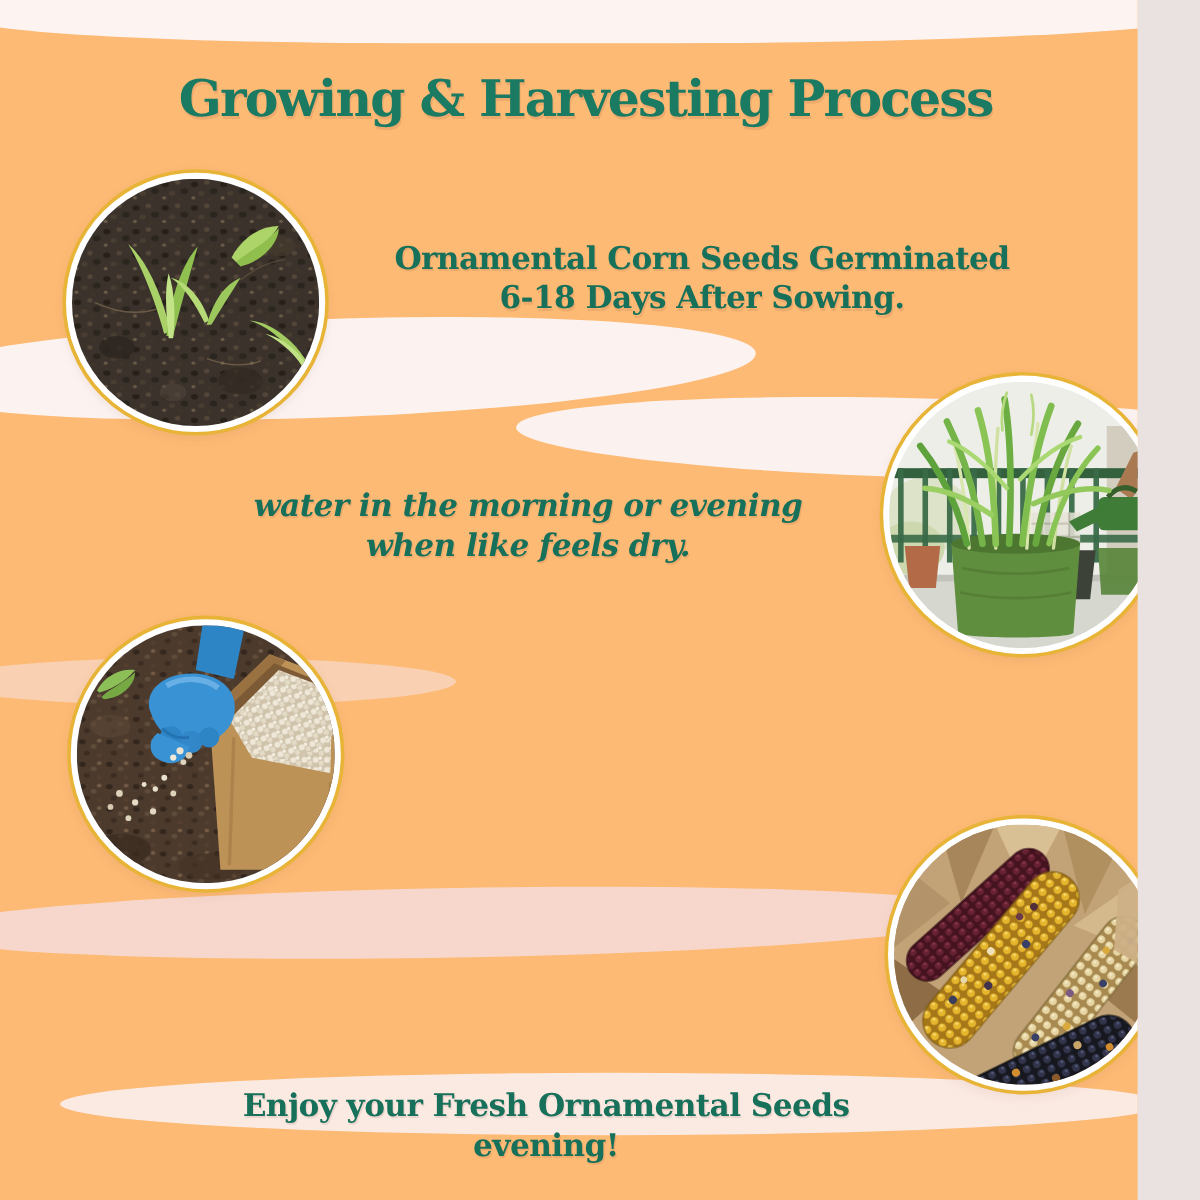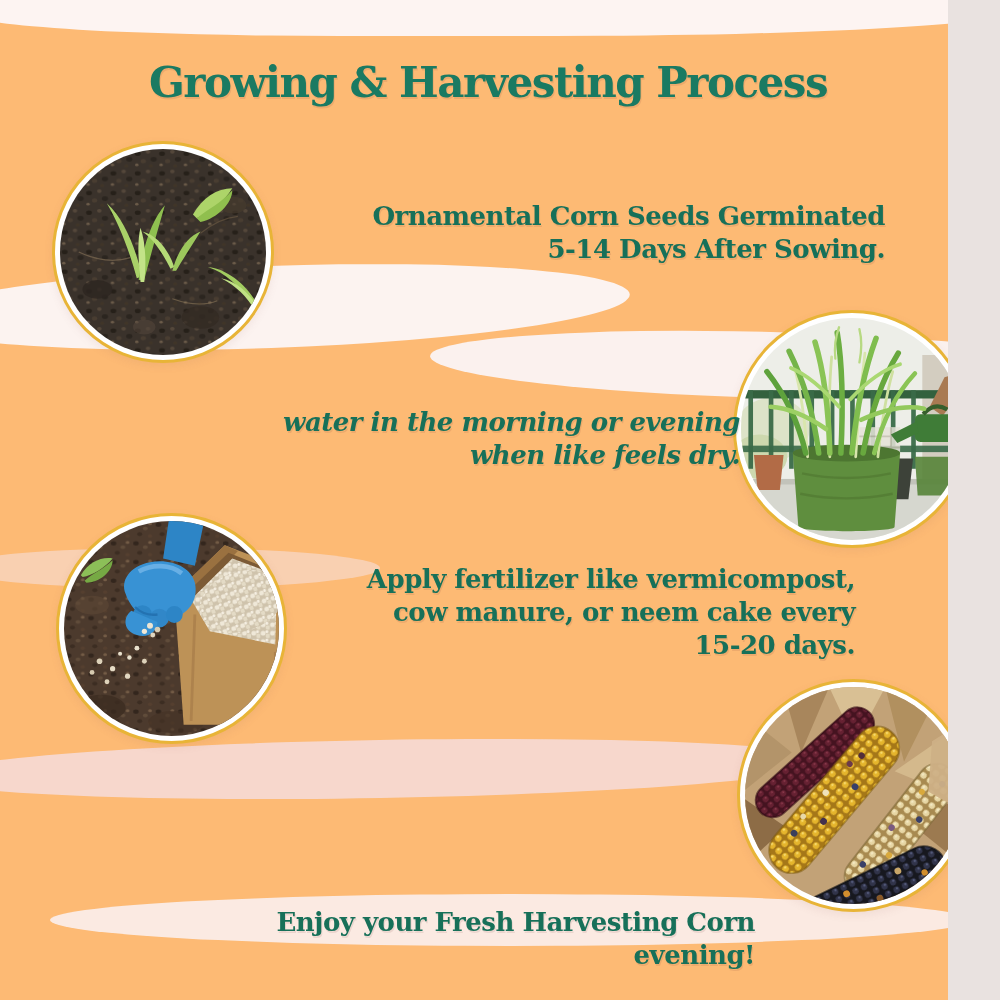--- a/index.html
+++ b/index.html
@@ -20,21 +20,21 @@
     font-size:42px;font-weight:bold;color:#1a7a62;letter-spacing:-1.5px;
     text-shadow:1px 2px 0 rgba(120,60,60,0.12);
   }
   .photo-circle{
     position:absolute;border-radius:50%;border:3px solid #e8b437;background:#ffffff;
     padding:5px;box-sizing:border-box;box-shadow:0 3px 8px rgba(150,100,100,0.10);
   }
   .photo{width:100%;height:100%;border-radius:50%;overflow:hidden;}
   .photo svg{display:block;width:100%;height:100%;}
   .caption{
-    position:absolute;text-align:right;font-weight:bold;color:#177059;
+    position:absolute;text-align:center;font-weight:bold;color:#177059;
     font-size:26px;line-height:33px;letter-spacing:-0.5px;
     text-shadow:1px 2px 0 rgba(120,60,60,0.12);
   }
   .c1{left:52px;top:141px;width:222px;height:222px;}
   .c2{left:733px;top:310px;width:238px;height:238px;}
   .c3{left:56px;top:513px;width:231px;height:231px;}
   .c4{left:737px;top:679px;width:233px;height:233px;}
   .t1{left:285px;top:200px;width:600px;}
   .t2{left:140px;top:406px;width:600px;font-style:italic;}
   .t3{left:255px;top:563px;width:600px;}
@@ -86,21 +86,21 @@
           <path d="M142,70 C152,52 168,42 184,42 C176,56 160,68 146,74 Z" fill="#add469"></path>
           <path d="M146,74 C158,64 172,58 184,44 C184,58 168,74 150,78 Z" fill="#90bf4e"></path>
           <path d="M206,168 C192,146 176,132 158,126 C178,128 198,144 210,164 Z" fill="#a2cc60"></path>
           <path d="M208,172 C200,158 188,146 172,138 C190,142 204,156 212,170 Z" fill="#c0e184"></path>
         </g>
       </svg>
     </div>
   </div>
   <div class="caption t1">
     <div>Ornamental Corn Seeds Germinated</div>
-    <div>5-14 Days After Sowing.</div>
+    <div>6-18 Days After Sowing.</div>
   </div>
 
   <div class="photo-circle c2">
     <div class="photo">
       <svg viewBox="0 0 240 240" preserveAspectRatio="xMidYMid slice">
         <rect width="240" height="240" fill="#edeee8"></rect>
         <rect x="196" y="40" width="44" height="150" fill="#d3cdc0"></rect>
         <ellipse cx="34" cy="120" rx="40" ry="34" fill="#dde3c8"></ellipse>
         <ellipse cx="20" cy="150" rx="30" ry="24" fill="#cdd8ae"></ellipse>
         <g>
@@ -222,25 +222,20 @@
           <circle cx="60" cy="142" r="2.2" fill="#e8e0cc"></circle>
           <circle cx="38" cy="150" r="3" fill="#ddd2ba"></circle>
           <circle cx="52" cy="158" r="2.8" fill="#e6dcc6"></circle>
           <circle cx="30" cy="162" r="2.6" fill="#d6cab0"></circle>
           <circle cx="68" cy="166" r="2.8" fill="#e2d8c2"></circle>
           <circle cx="46" cy="172" r="2.6" fill="#ddd2ba"></circle>
         </g>
       </svg>
     </div>
   </div>
-  <div class="caption t3">
-    <div>Apply fertilizer like vermicompost,</div>
-    <div>cow manure, or neem cake every</div>
-    <div>15-20 days.</div>
-  </div>
 
   <div class="photo-circle c4">
     <div class="photo">
       <svg viewBox="0 0 232 232" preserveAspectRatio="xMidYMid slice">
         <defs>
           <pattern id="km" width="9" height="8" patternUnits="userSpaceOnUse">
             <rect width="9" height="8" fill="#451320"></rect>
             <circle cx="4.5" cy="4" r="3.2" fill="#662132"></circle>
             <circle cx="5.5" cy="3" r="1.1" fill="#8c3a4c"></circle>
           </pattern>
@@ -304,17 +299,17 @@
           <circle cx="155" cy="14" r="3.6" fill="#c8a668"></circle>
           <circle cx="180" cy="28" r="3.4" fill="#d28e2e"></circle>
           <rect width="205" height="48" rx="24" fill="none" stroke="#0c0d12" stroke-width="2" opacity="0.6"></rect>
         </g>
         <path d="M200,58 L232,38 L232,132 L196,112 Z" fill="#cdb086" opacity="0.95"></path>
       </svg>
     </div>
   </div>
 
   <div class="caption t5">
-    <div>Enjoy your Fresh Harvesting Corn</div>
+    <div>Enjoy your Fresh Ornamental Seeds</div>
     <div>evening!</div>
   </div>
 
 </div>
 
 </body></html>

